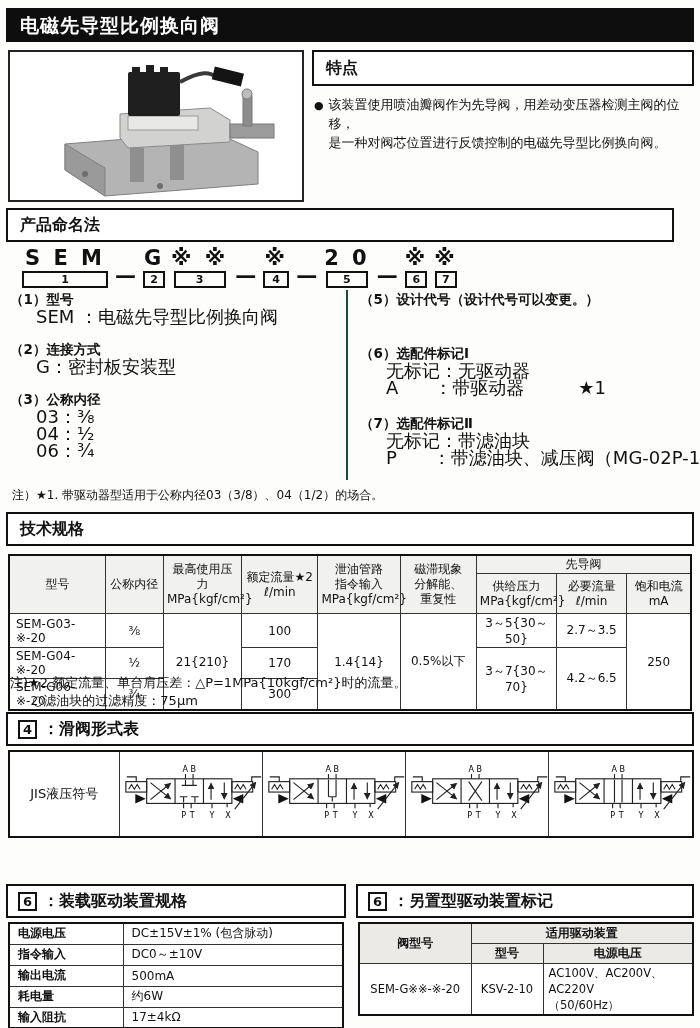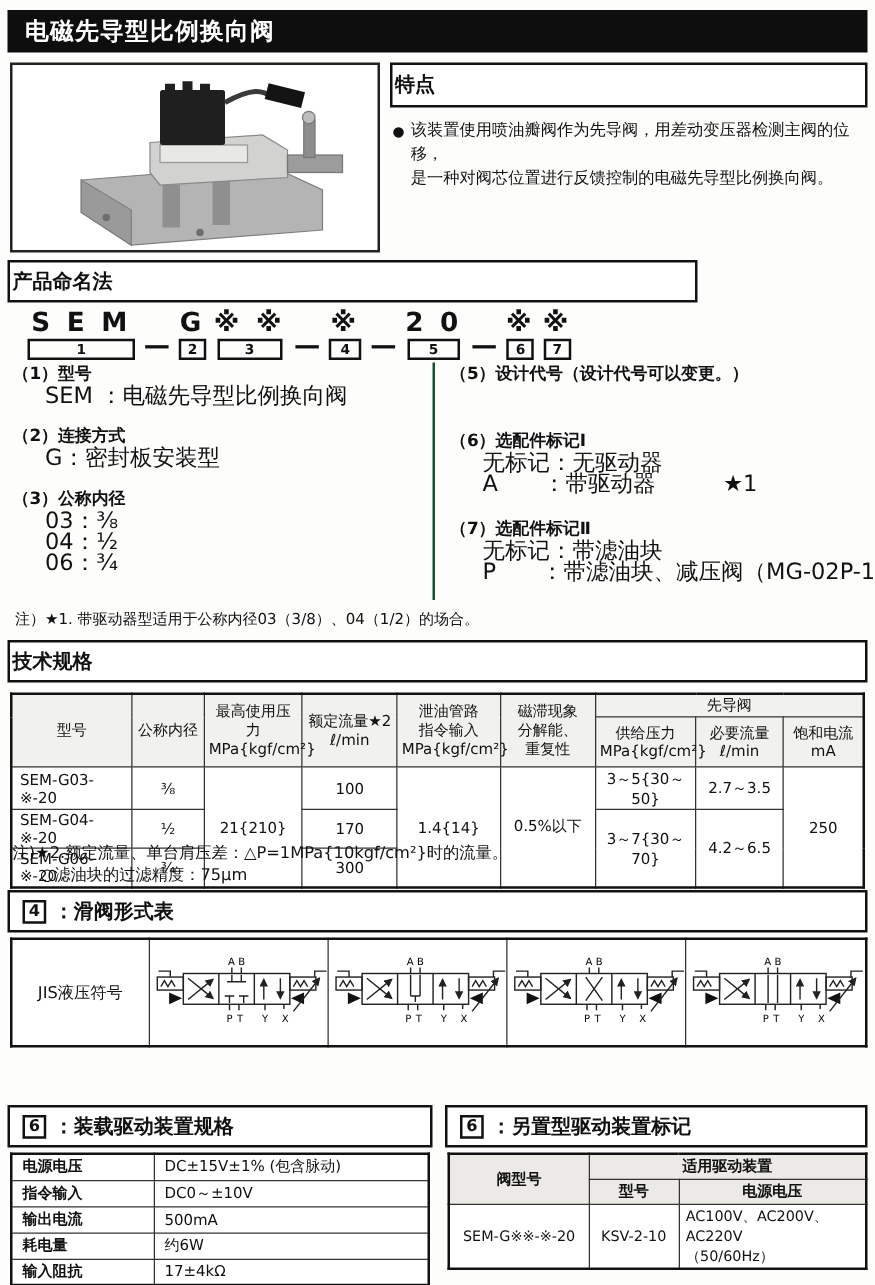--- a/index.html
+++ b/index.html
@@ -11,23 +11,23 @@
 
   
   .titlebar { left:6px; top:8px; width:688px; height:34px; background:#0e0e0e; color:#fff;
               font-size:19px; font-weight:bold; line-height:34px; padding-left:14px; letter-spacing:1px; }
 
   
   .photo-box { left:8px; top:50px; width:296px; height:152px; border:2px solid #222; background:#fff; }
 
   
   .sec-header { border:2px solid #111; background:#fff; font-weight:bold; font-size:16px;
-                display:flex; align-items:center; padding-left:2px; }
+                display:flex; align-items:center; padding-left:12px; }
   .features-header { left:312px; top:50px; width:382px; height:36px; }
-  .naming-header  { left:6px;  top:208px; width:552px; height:34px; }
+  .naming-header  { left:6px;  top:208px; width:668px; height:34px; }
   .specs-header   { left:6px;  top:512px; width:688px; height:34px; }
   .numbered { padding-left:10px; gap:6px; }
   .num-box { display:inline-flex; align-items:center; justify-content:center;
              width:19px; height:19px; border:2px solid #111; font-size:13px; font-weight:bold; }
 
   .features-text { left:314px; top:96px; width:380px; font-size:13px; line-height:1.45; display:flex; gap:5px; }
   .features-text .marker { font-size:11px; padding-top:2px; }
 
   
   .code-row { left:22px; top:246px; display:flex; align-items:flex-end; }

